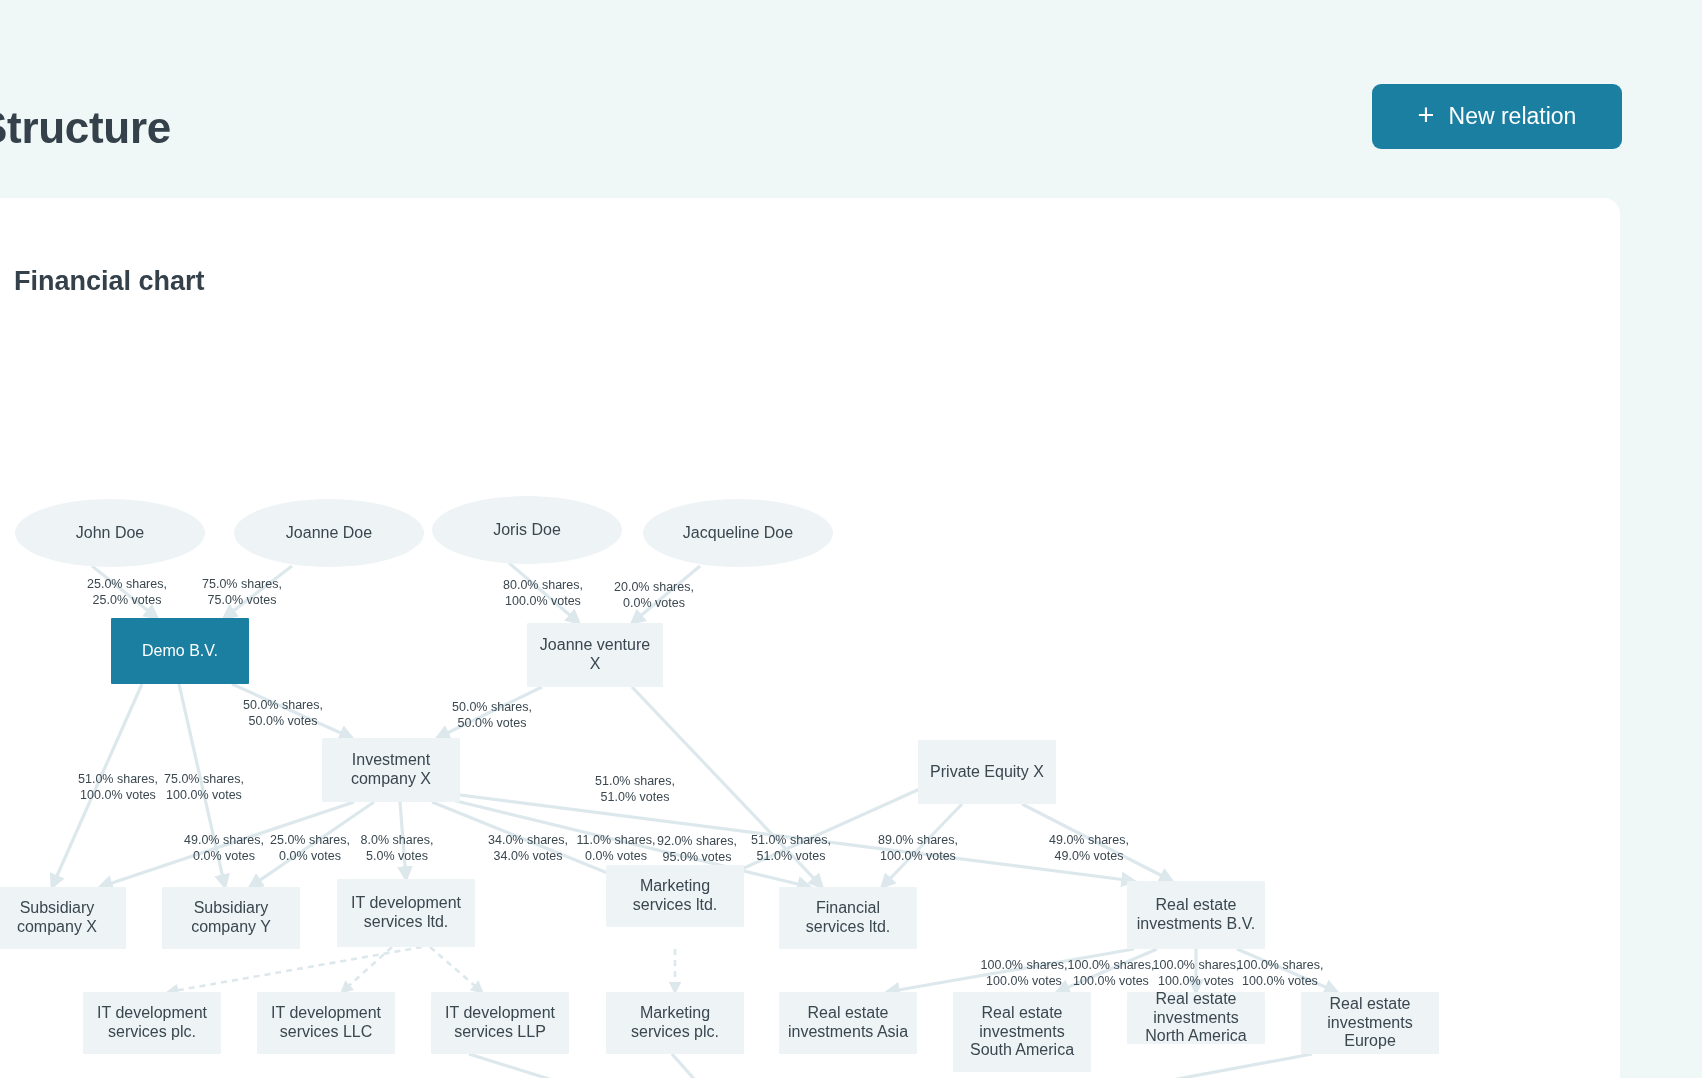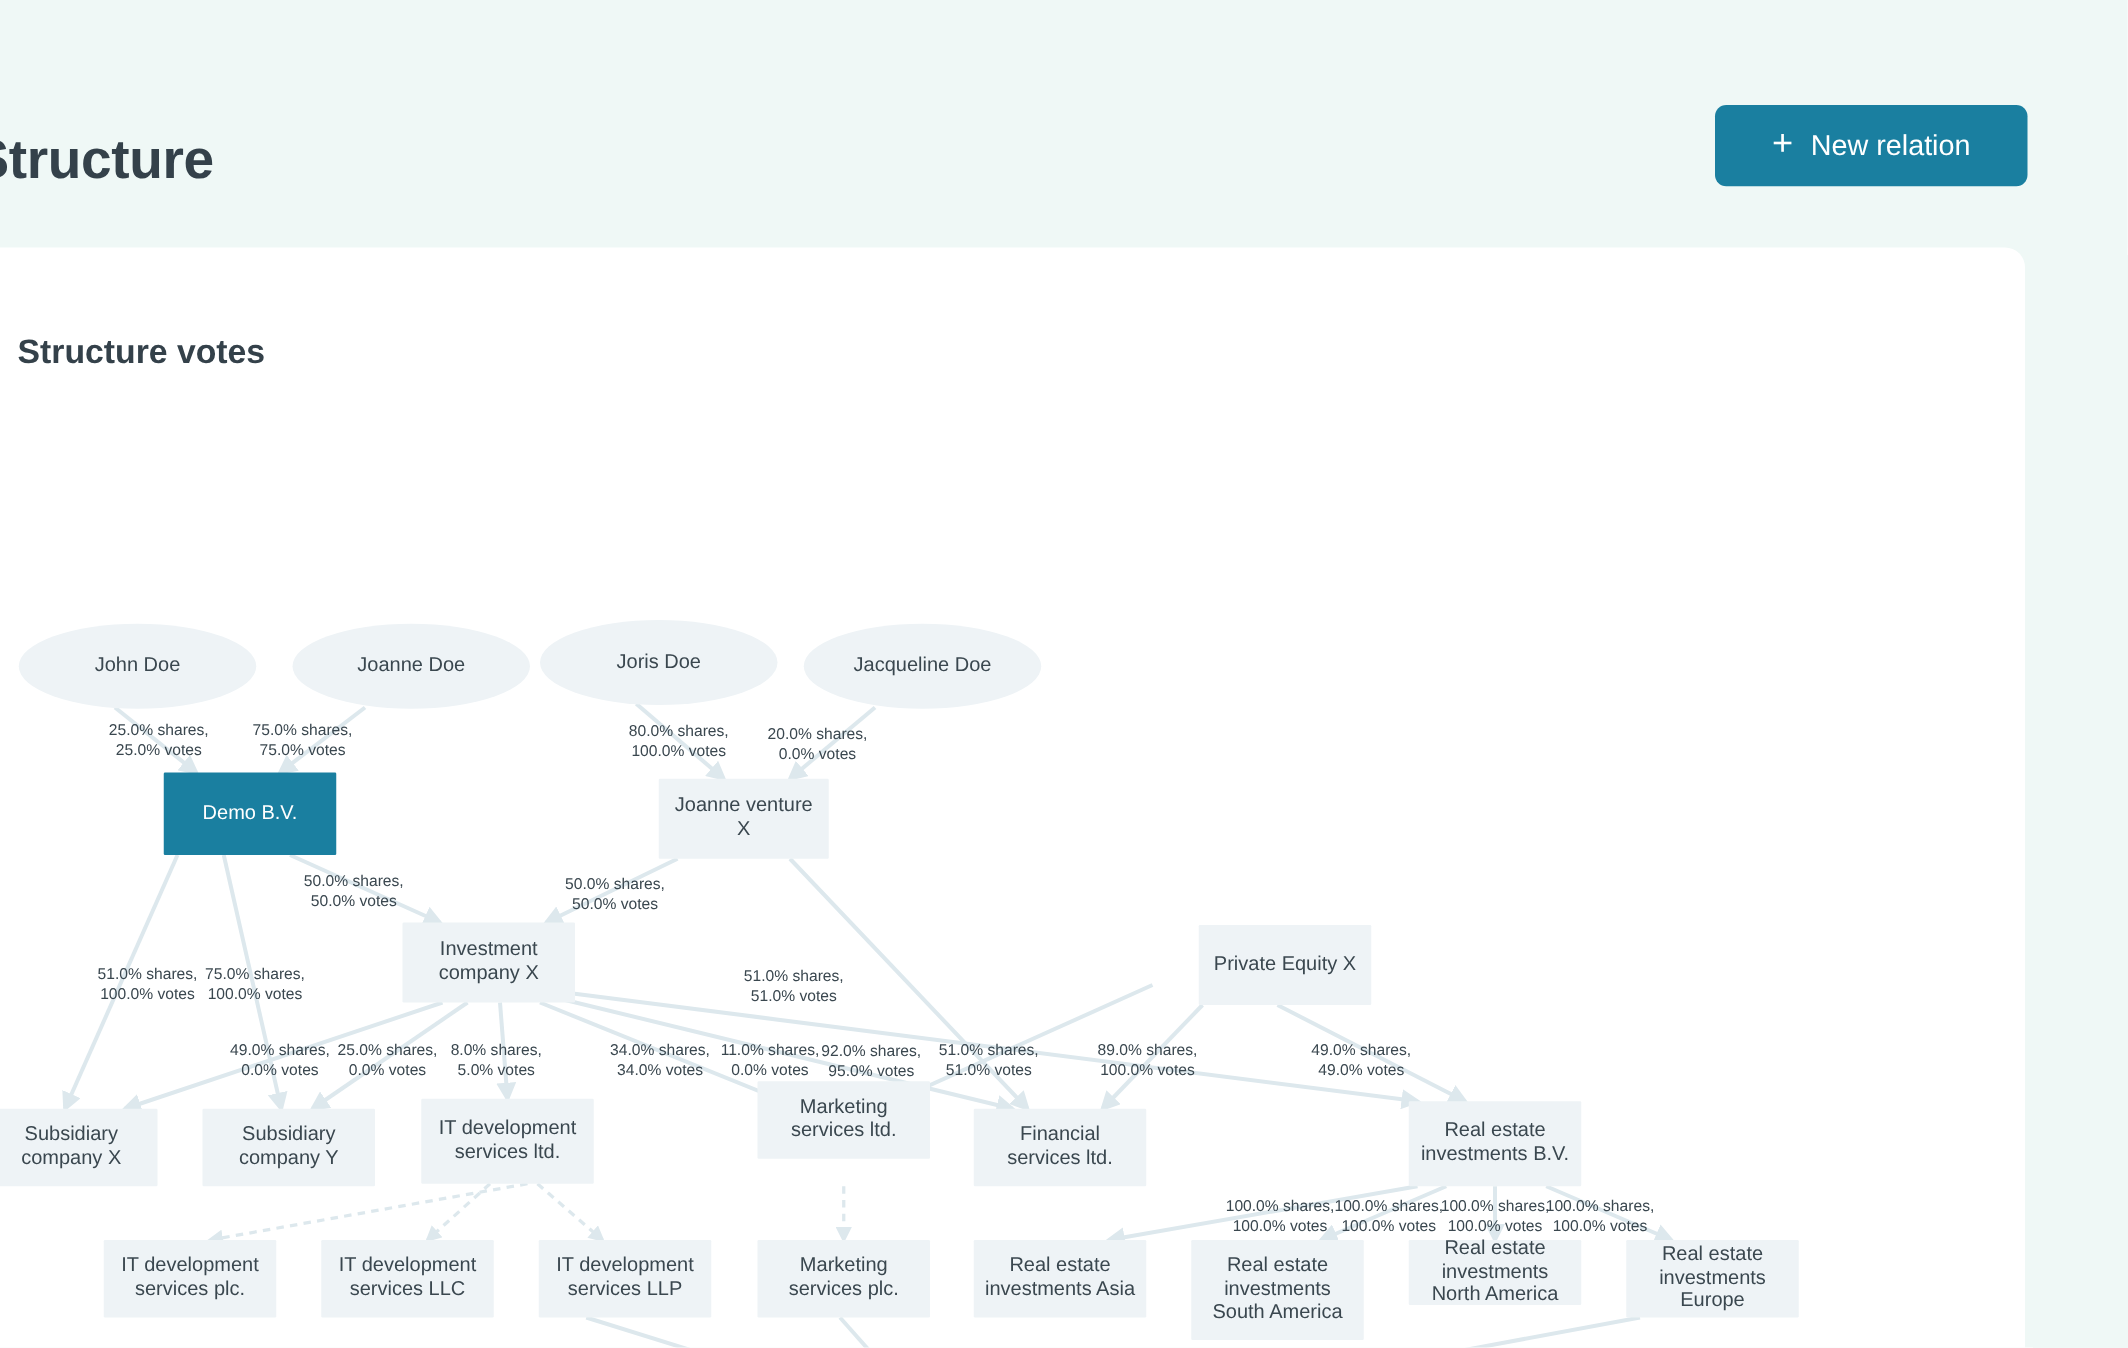--- a/index.html
+++ b/index.html
@@ -54,21 +54,21 @@
     position:absolute;box-sizing:border-box;
     display:flex;align-items:center;justify-content:center;
     text-align:center;line-height:1.18;
     font-size:16px;color:#3a474f;
     background:#eef3f6;
     padding:0 6px;
     z-index:3;
   }
   .node.person{border-radius:50%;}
   .node.company{border-radius:1px;}
-  .node.highlight{background:#1a7fa0;color:#fff;margin-left:20px;}
+  .node.highlight{background:#1a7fa0;color:#fff;}
 
   
   .edge-label{
     position:absolute;z-index:4;
     font-size:12.5px;color:#3a474f;
     text-align:center;line-height:1.25;
     white-space:pre;
     transform:translateX(-50%);
     pointer-events:none;
   }
@@ -78,21 +78,21 @@
 
 <div id="page-header">
   <h1 id="page-title">Structure</h1>
   <button id="new-relation-button">
     <span class="plus">+</span>
     <span>New relation</span>
   </button>
 </div>
 
 <div id="chart-card">
-  <h2 id="chart-card-title">Structure votes</h2>
+  <h2 id="chart-card-title">Financial chart</h2>
 
   <div id="chart-canvas">
     <svg id="edge-layer" viewBox="0 0 1638 920" preserveAspectRatio="none">
         <defs>
           <marker id="arrow" viewBox="0 0 10 10" refX="8" refY="5" markerWidth="5" markerHeight="5" orient="auto-start-reverse">
             <path d="M0 0 L10 5 L0 10 z" fill="#dde8ed"></path>
           </marker>
           <marker id="arrowDash" viewBox="0 0 10 10" refX="8" refY="5" markerWidth="5" markerHeight="5" orient="auto-start-reverse">
             <path d="M0 0 L10 5 L0 10 z" fill="#dde8ed"></path>
           </marker>
@@ -142,21 +142,21 @@
         </div>
         <div class="node company highlight" style="left: 129px; top: 420px; width: 138px; height: 66px;">
           <span>Demo B.V.</span>
         </div>
         <div class="node company" style="left: 545px; top: 425px; width: 136px; height: 64px;">
           <span>Joanne venture X</span>
         </div>
         <div class="node company" style="left: 340px; top: 540px; width: 138px; height: 64px;">
           <span>Investment company X</span>
         </div>
-        <div class="node company" style="left: 936px; top: 542px; width: 138px; height: 64px; margin-left: 41px;">
+        <div class="node company" style="left: 936px; top: 542px; width: 138px; height: 64px;">
           <span>Private Equity X</span>
         </div>
         <div class="node company" style="left: 6px; top: 689px; width: 138px; height: 62px;">
           <span>Subsidiary company X</span>
         </div>
         <div class="node company" style="left: 180px; top: 689px; width: 138px; height: 62px;">
           <span>Subsidiary company Y</span>
         </div>
         <div class="node company" style="left: 355px; top: 681px; width: 138px; height: 68px;">
           <span>IT development services ltd.</span>

